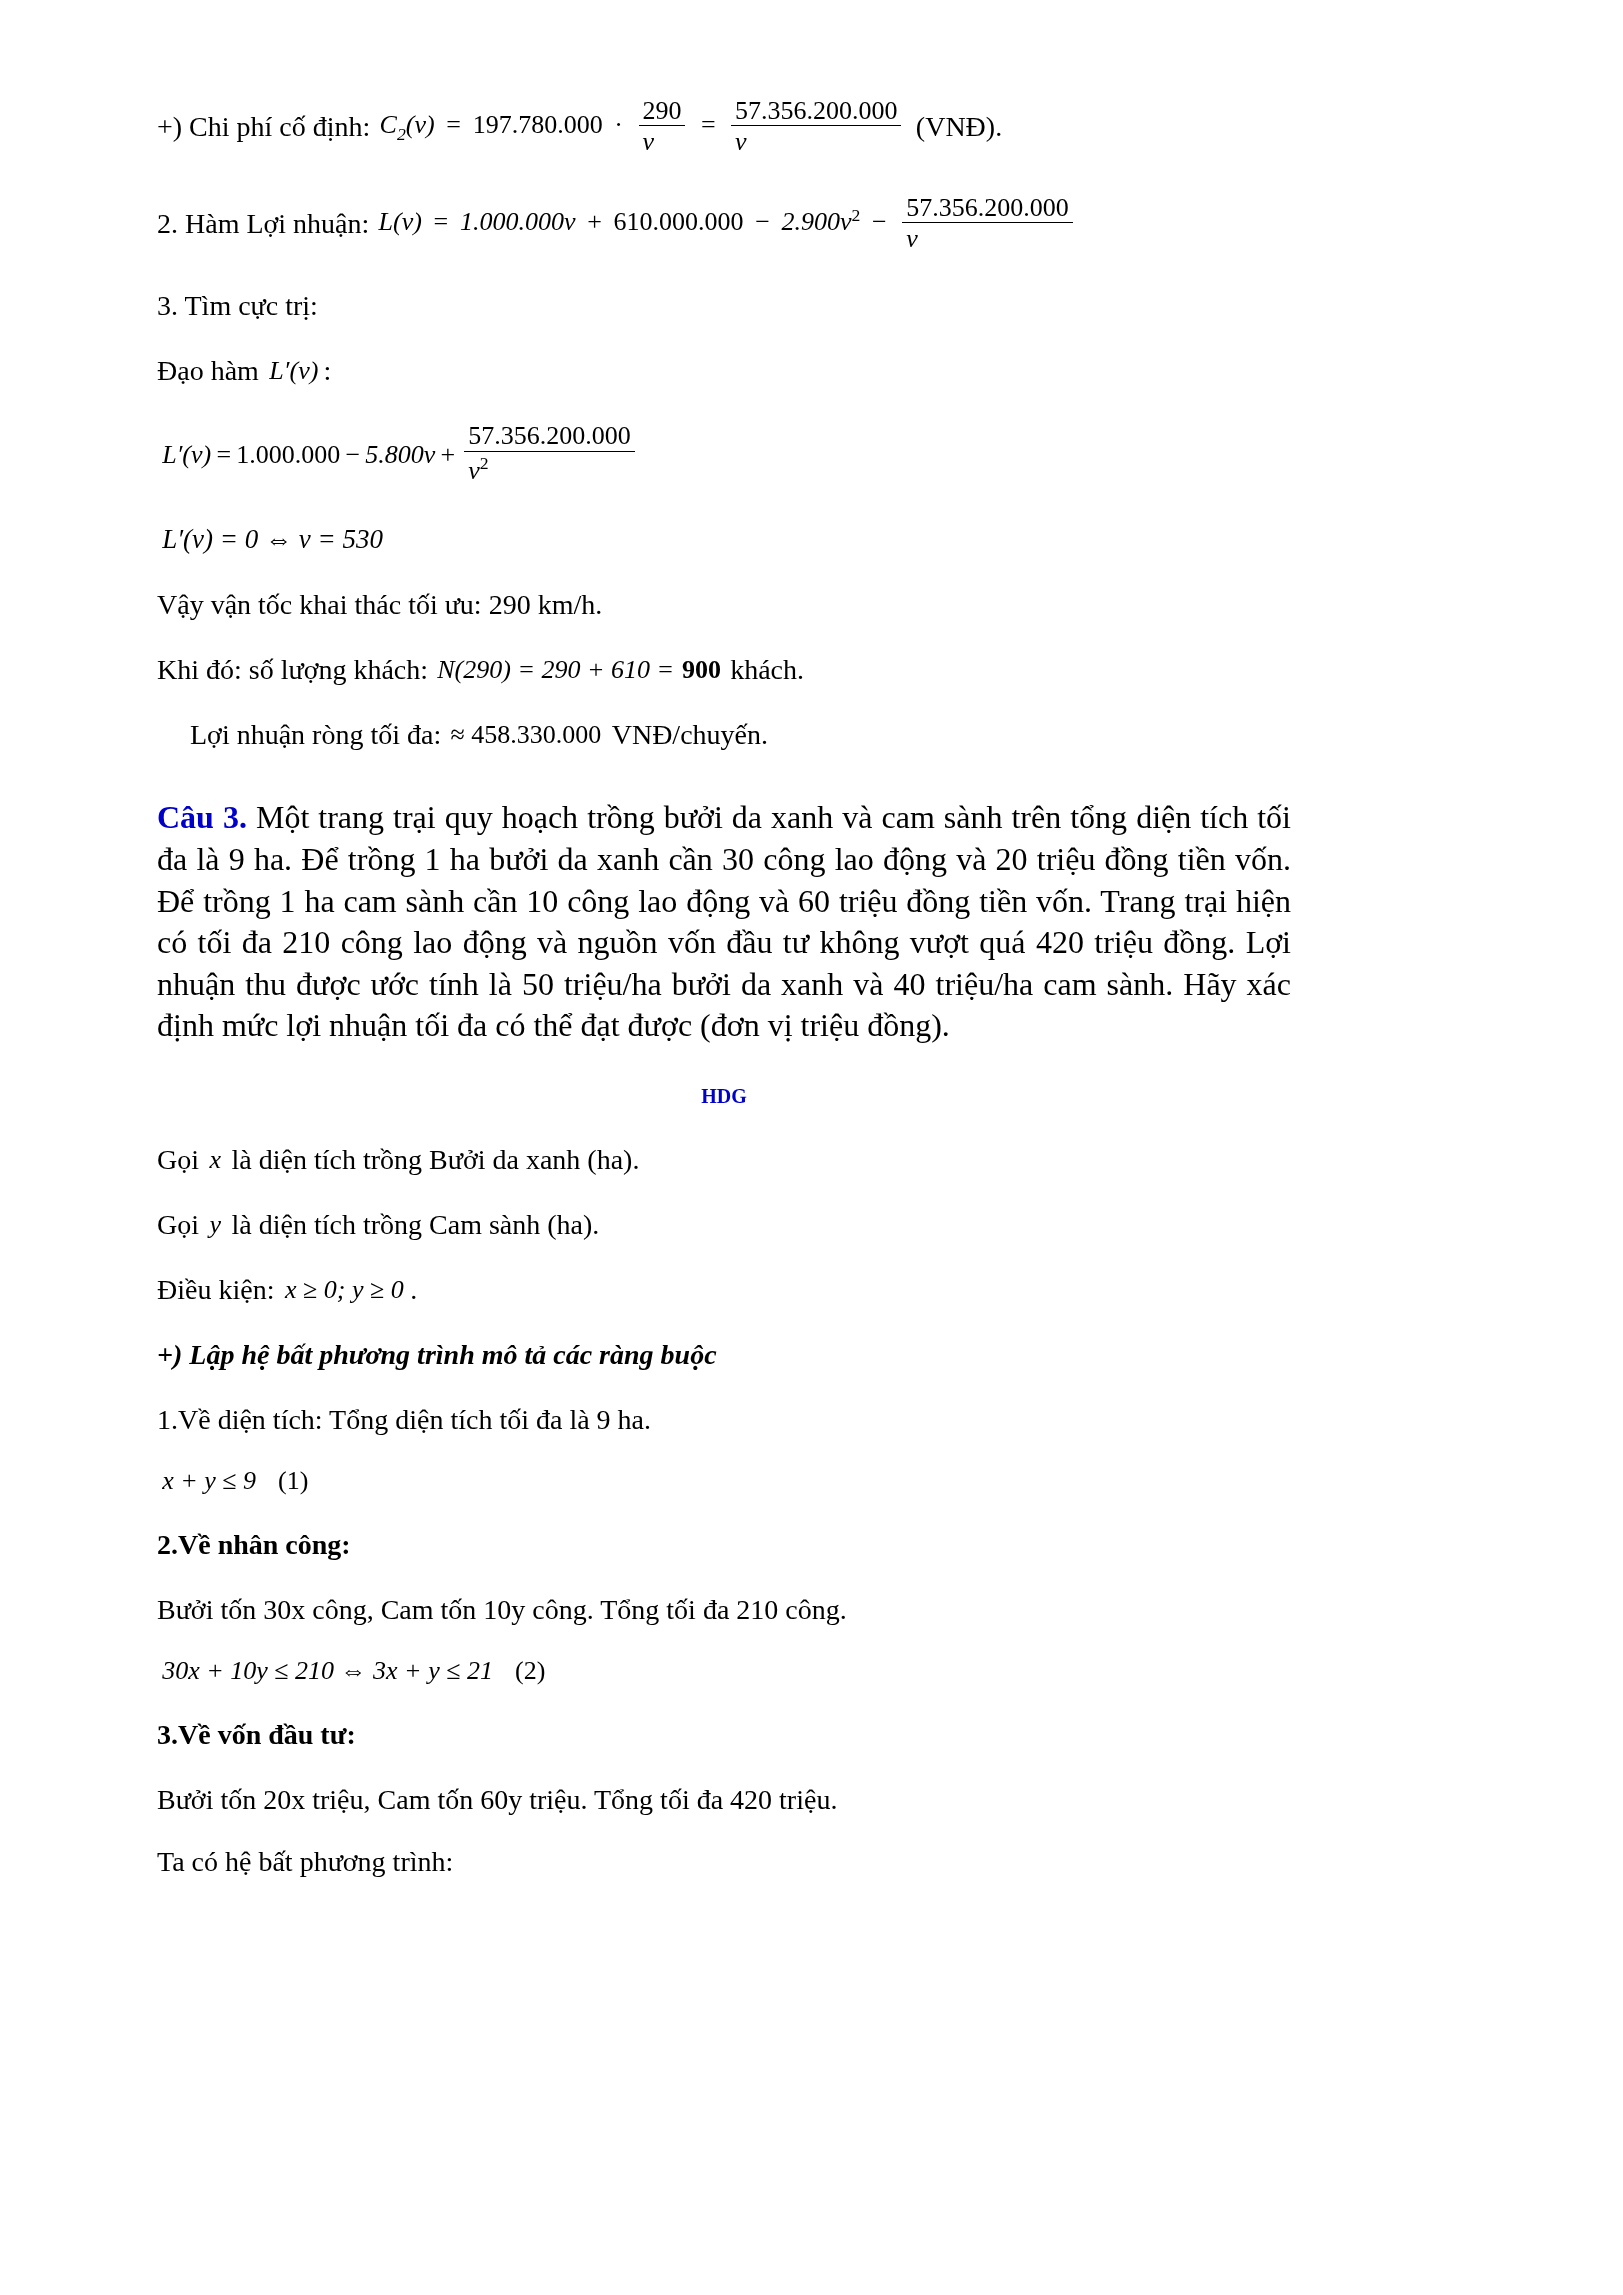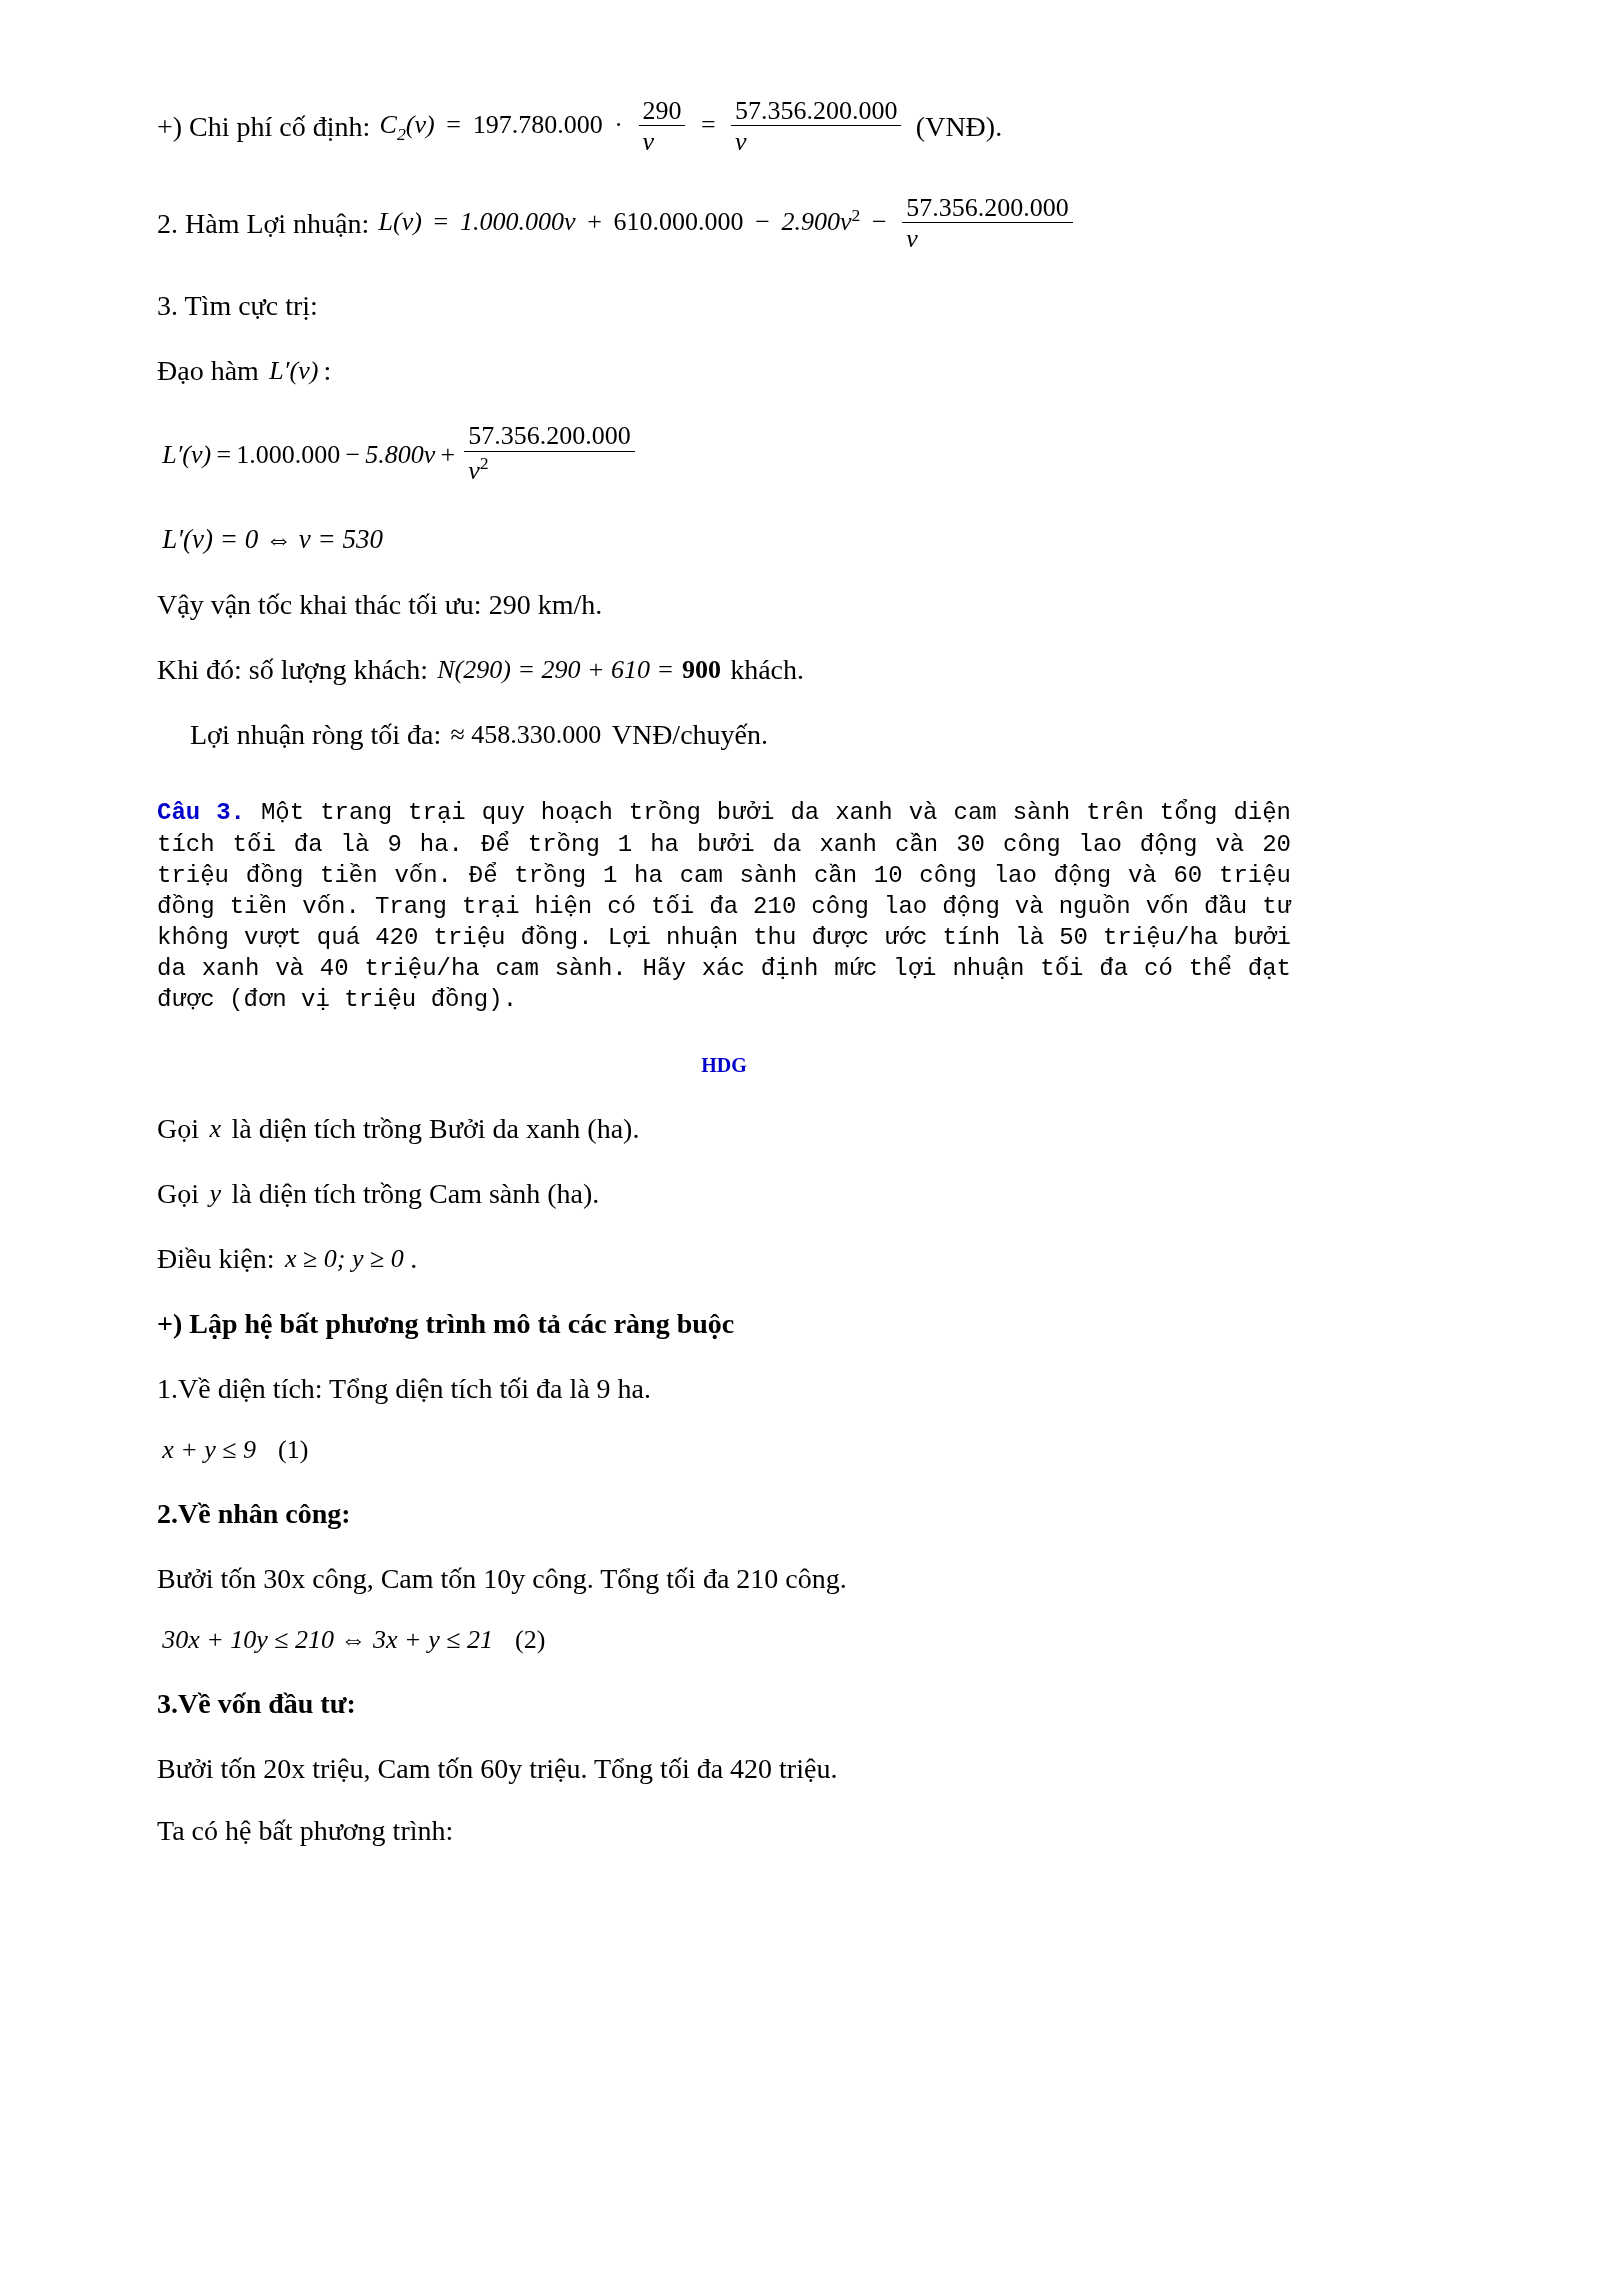--- a/index.html
+++ b/index.html
@@ -54,24 +54,23 @@
   }
   .frac .den {
     display: block;
     padding: 2px 3.9px 0 3.9px;
     white-space: nowrap;
   }
   sub, sup {
     font-size: 0.68em;
   }
   .para {
-    font-size: 24px;
+    font-size: 32px;
     line-height: 1.30;
     text-align: justify;
-    font-family: Liberation Mono, monospace;
   }
   .cau-label {
     color: #0000CC;
     font-weight: bold;
   }
   .hdg {
     color: #0000CC;
     font-weight: bold;
     text-align: center;
     font-size: 20px;
@@ -213,21 +212,21 @@
   </div>
 
   <div class="line" style="margin-bottom:37px;">
     <span class="row">
       <span>Điều kiện:</span>
       <span class="math mathit" style="margin-left:10.5px;">x ≥ 0; y ≥ 0</span>
       <span style="margin-left:6.5px;">.</span>
     </span>
   </div>
 
-  <div class="line bold" style="margin-bottom:37px;">+) Lập hệ bất phương trình mô tả các ràng buộc</div>
+  <div class="line bold" style="margin-bottom:37px;font-style:italic;">+) Lập hệ bất phương trình mô tả các ràng buộc</div>
 
   <div class="line" style="margin-bottom:34px;">1.Về diện tích: Tổng diện tích tối đa là 9 ha.</div>
 
   <div class="line eqline" style="margin-bottom:37px;">
     <span class="row math">
       <span class="mathit">x + y ≤ 9</span>
       <span style="margin-left:22px;">(1)</span>
     </span>
   </div>
 

